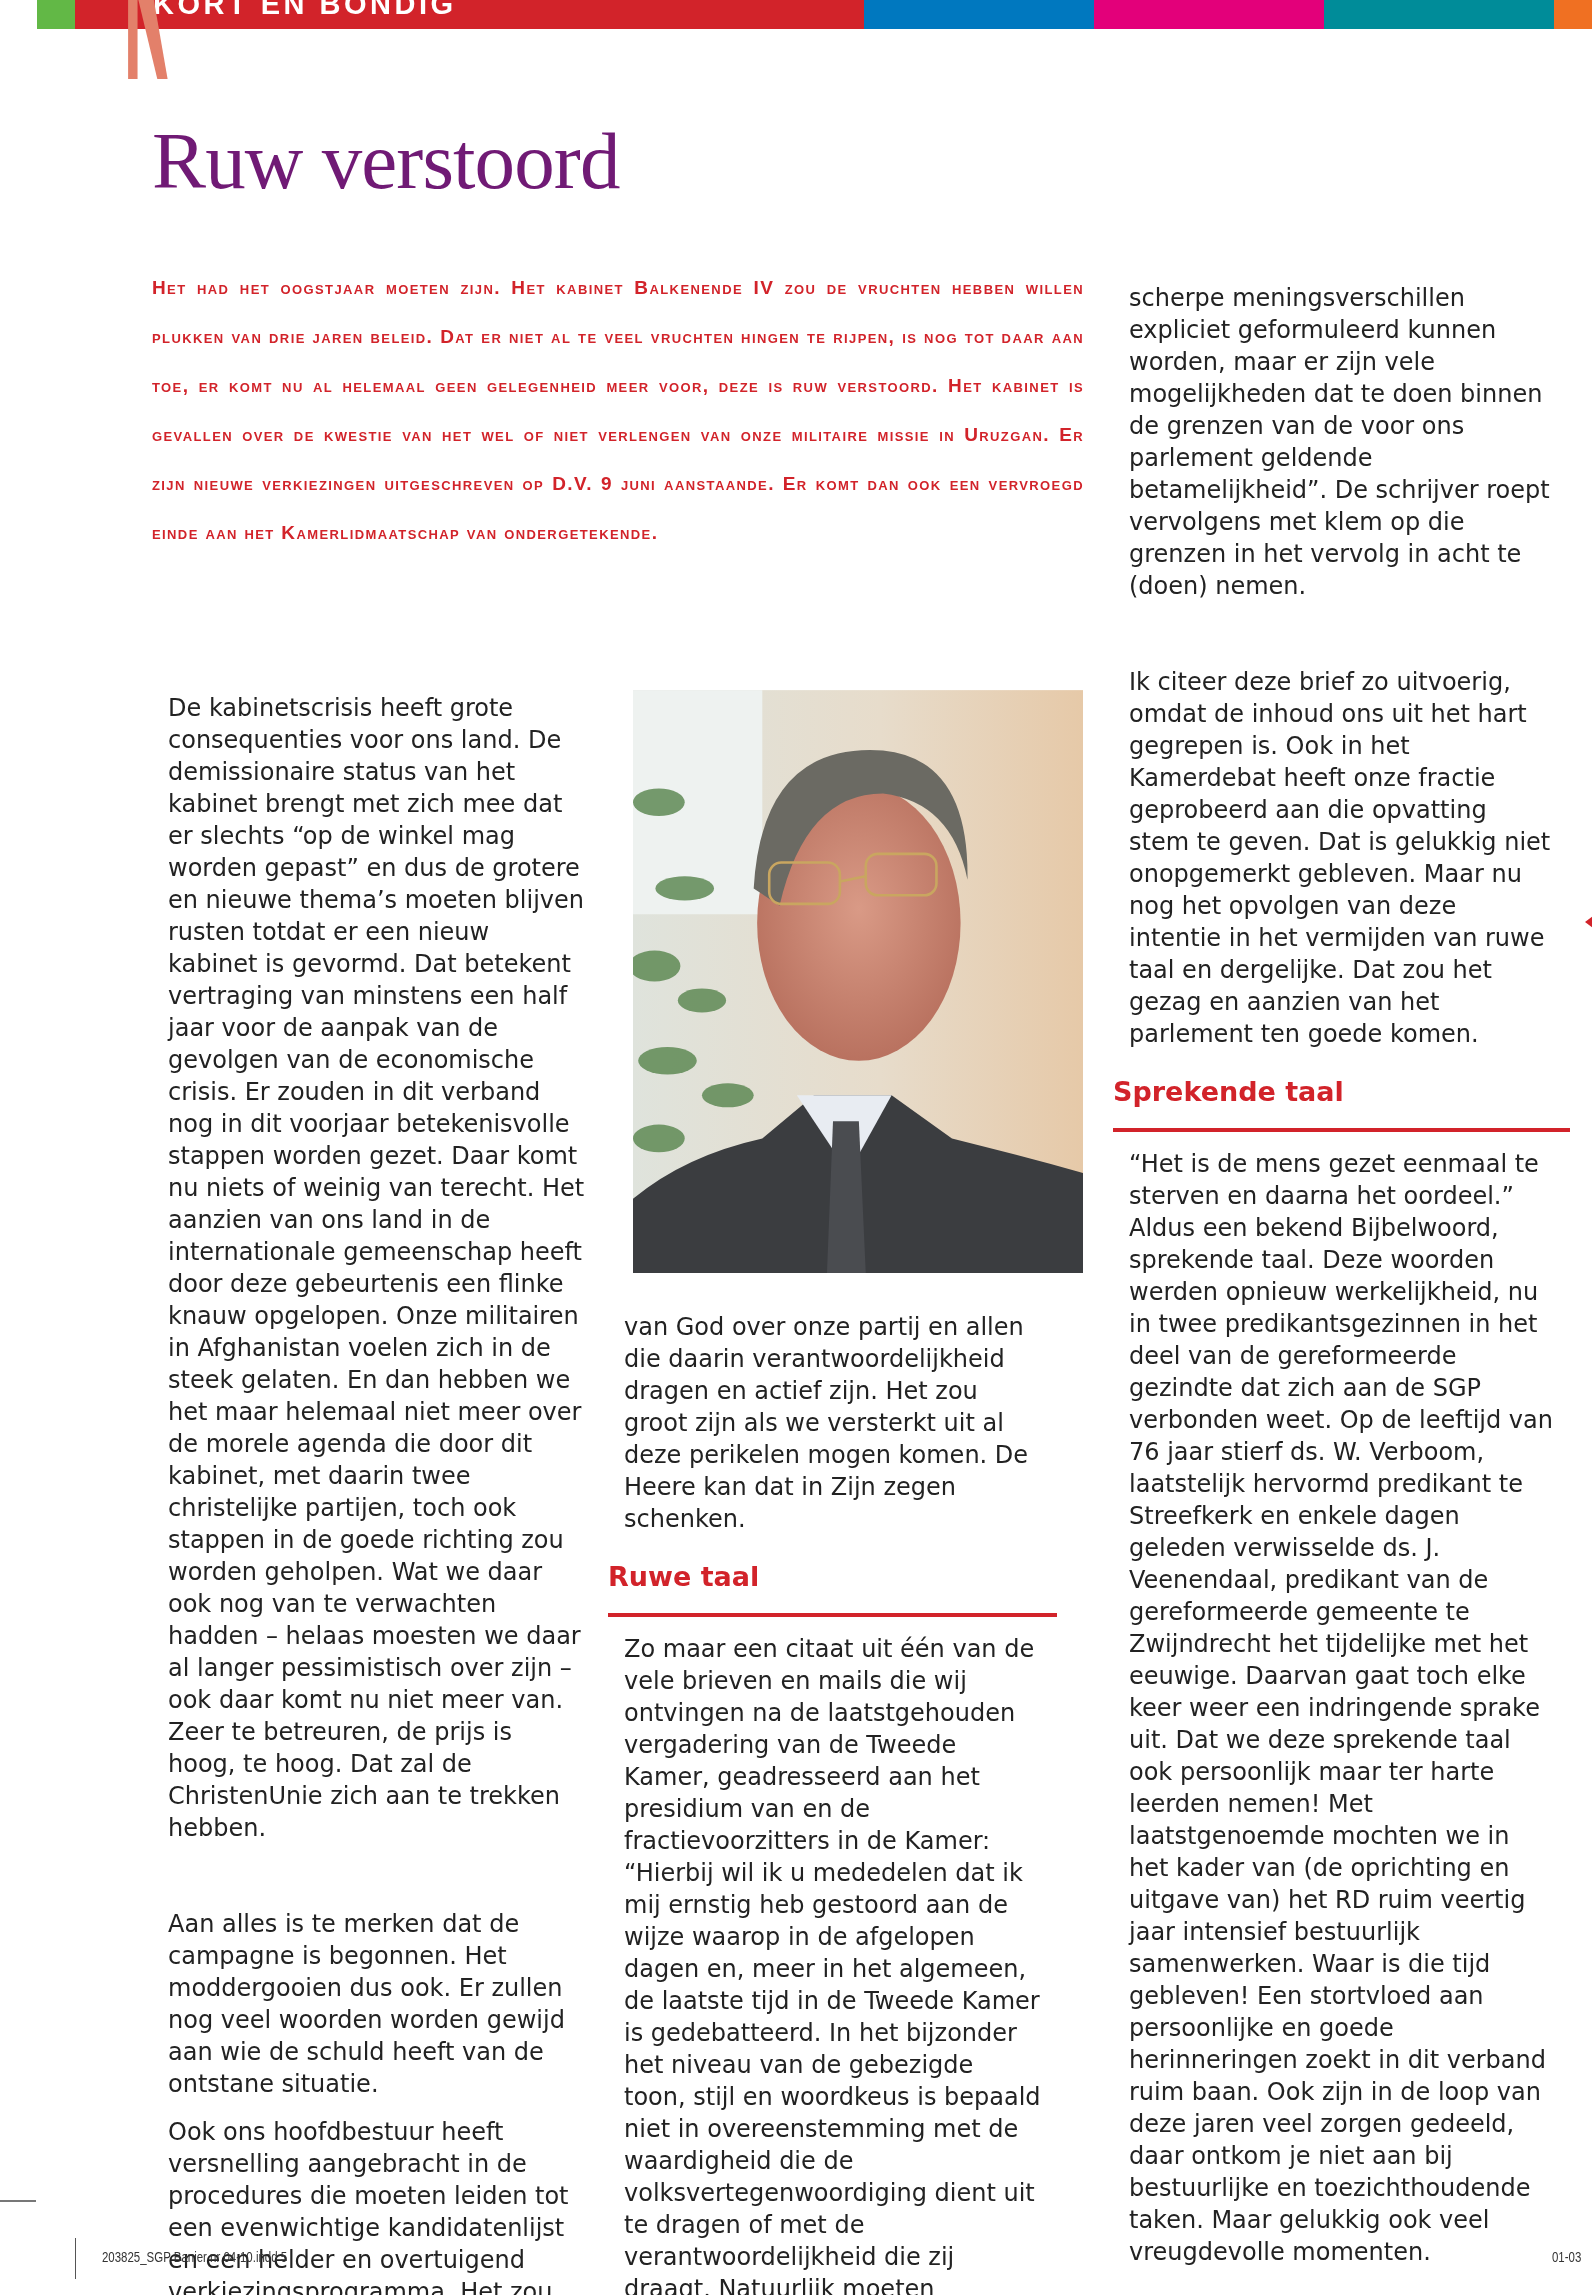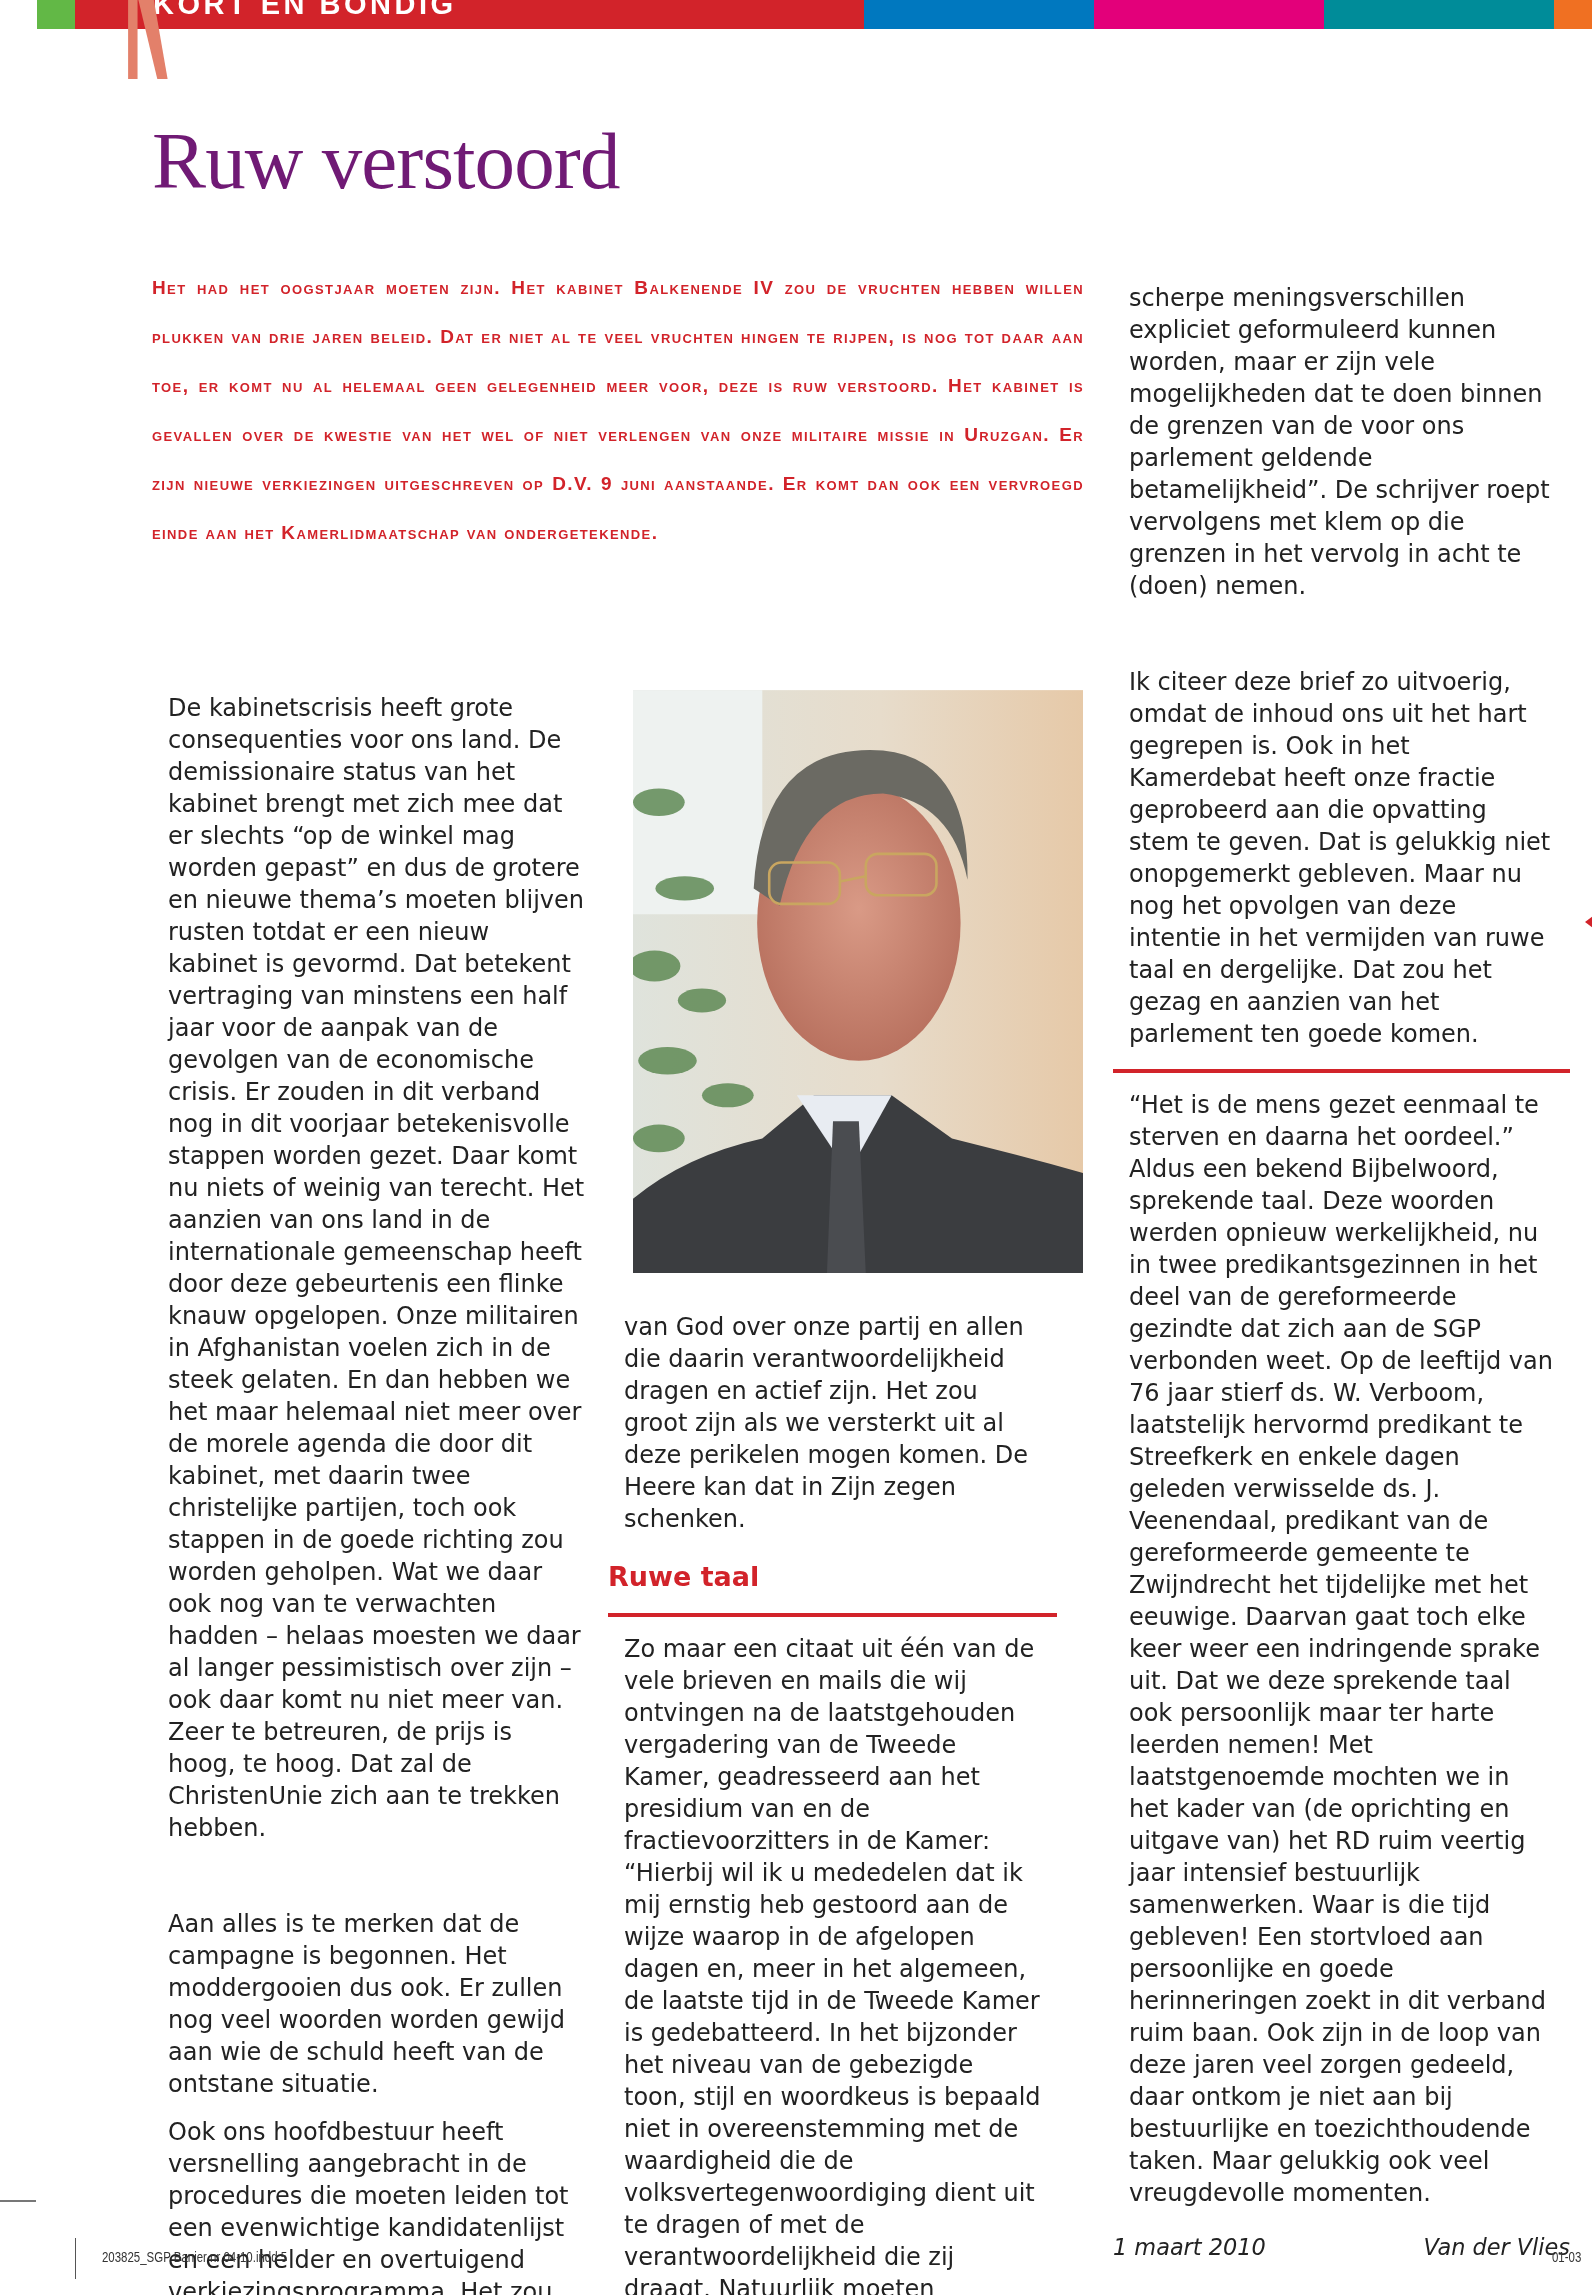--- a/index.html
+++ b/index.html
@@ -129,20 +129,21 @@
   <p>van God over onze partij en allen die daarin verantwoordelijkheid dragen en actief zijn. Het zou groot zijn als we versterkt uit al deze perikelen mogen komen. De Heere kan dat in Zijn zegen schenken.</p>
   <h2 class="subhead">Ruwe taal</h2>
   <div class="rule"></div>
   <p>Zo maar een citaat uit één van de vele brieven en mails die wij ontvingen na de laatstgehouden vergadering van de Tweede Kamer, geadresseerd aan het presidium van en de fractievoorzitters in de Kamer: “Hierbij wil ik u mededelen dat ik mij ernstig heb gestoord aan de wijze waarop in de afgelopen dagen en, meer in het algemeen, de laatste tijd in de Tweede Kamer is gedebatteerd. In het bijzonder het niveau van de gebezigde toon, stijl en woordkeus is bepaald niet in overeenstemming met de waardigheid die de volksvertegenwoordiging dient uit te dragen of met de verantwoordelijkheid die zij draagt. Natuurlijk moeten</p>
 </div>
 
 <div class="col col3">
   <p>scherpe meningsverschillen expliciet geformuleerd kunnen worden, maar er zijn vele mogelijkheden dat te doen binnen de grenzen van de voor ons parlement geldende betamelijkheid”. De schrijver roept vervolgens met klem op die grenzen in het vervolg in acht te (doen) nemen.</p>
   <div class="gap"></div>
   <p>Ik citeer deze brief zo uitvoerig, omdat de inhoud ons uit het hart gegrepen is. Ook in het Kamerdebat heeft onze fractie geprobeerd aan die opvatting stem te geven. Dat is gelukkig niet onopgemerkt gebleven. Maar nu nog het opvolgen van deze intentie in het vermijden van ruwe taal en dergelijke. Dat zou het gezag en aanzien van het parlement ten goede komen.</p>
+  <h2 class="subhead">Sprekende taal</h2>
   <div class="rule"></div>
   <p>“Het is de mens gezet eenmaal te sterven en daarna het oordeel.” Aldus een bekend Bijbelwoord, sprekende taal. Deze woorden werden opnieuw werkelijkheid, nu in twee predikantsgezinnen in het deel van de gereformeerde gezindte dat zich aan de SGP verbonden weet. Op de leeftijd van 76 jaar stierf ds. W. Verboom, laatstelijk hervormd predikant te Streefkerk en enkele dagen geleden verwisselde ds. J. Veenendaal, predikant van de gereformeerde gemeente te Zwijndrecht het tijdelijke met het eeuwige. Daarvan gaat toch elke keer weer een indringende sprake uit. Dat we deze sprekende taal ook persoonlijk maar ter harte leerden nemen! Met laatstgenoemde mochten we in het kader van (de oprichting en uitgave van) het RD ruim veertig jaar intensief bestuurlijk samenwerken. Waar is die tijd gebleven! Een stortvloed aan persoonlijke en goede herinneringen zoekt in dit verband ruim baan. Ook zijn in de loop van deze jaren veel zorgen gedeeld, daar ontkom je niet aan bij bestuurlijke en toezichthoudende taken. Maar gelukkig ook veel vreugdevolle momenten.</p>
   <div class="sign">
     <span>1 maart 2010</span>
     <span>Van der Vlies</span>
   </div>
 </div>
 
 <div class="arrow-mark"></div>
 

